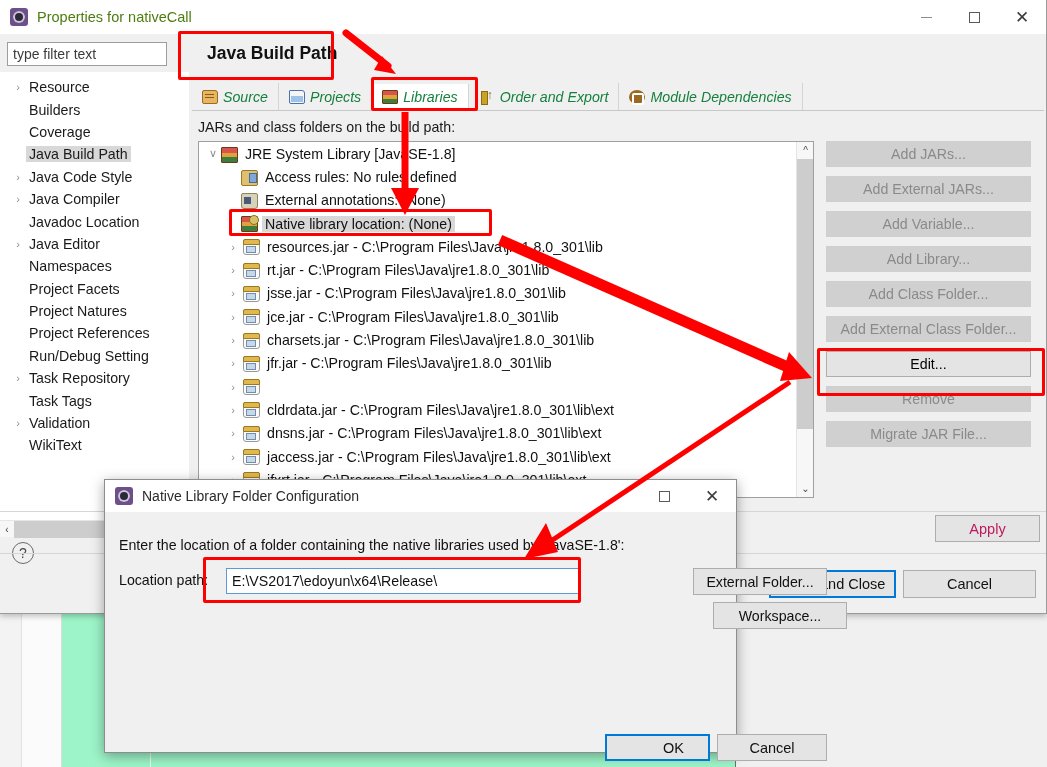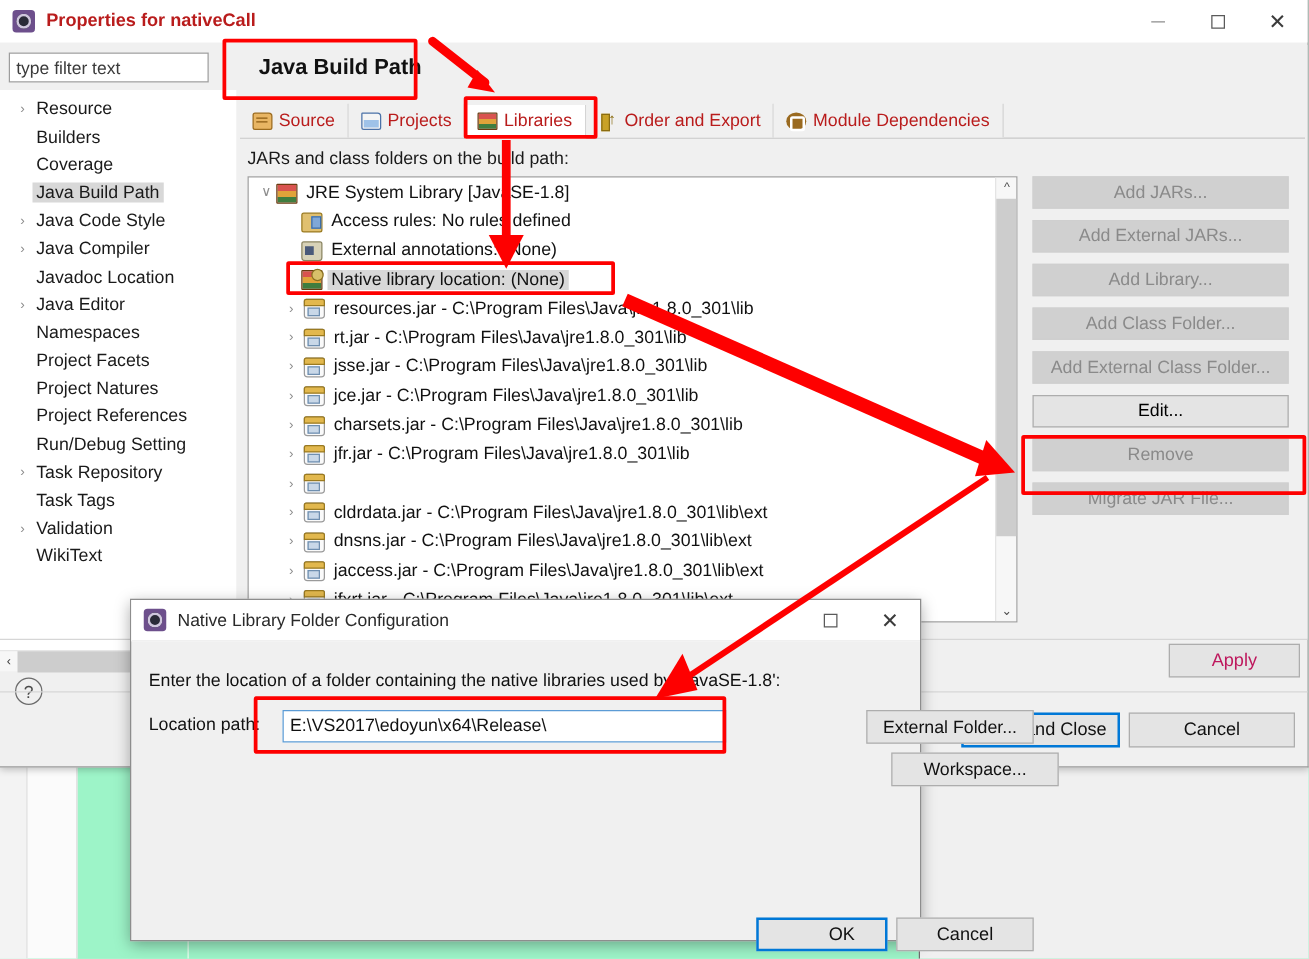--- a/index.html
+++ b/index.html
@@ -61,23 +61,22 @@
     background: #6d4f8c; border-radius: 3px;
     display: inline-block; flex: 0 0 auto;
   }
   .ecl-icon::before {
     content: ""; position: absolute; left: 3px; top: 3px;
     width: 12px; height: 12px; border-radius: 50%;
     background: #2a2a38;
     box-shadow: inset 0 0 0 2px #cfc6dd;
   }
   #title-text {
-    margin-left: 9px; font-size: 14.5px; color: #b91c1c;
+    margin-left: 9px; font-size: 14.5px; color: #4d7c0f;
     white-space: nowrap;
-    font-weight: bold;
   }
   .win-btns { margin-left: auto; display: flex; height: 34px; }
   .win-btn {
     width: 48px; height: 34px; display: flex; align-items: center;
     justify-content: center; color: #404040;
   }
   .min-glyph { width: 11px; height: 1px; background: #8d8d8d; display: block; }
   .max-glyph { width: 11px; height: 11px; border: 1px solid #5a5a5a; display: block; }
   .close-glyph { font-size: 17px; line-height: 1; font-weight: 300; color: #3c3c3c; }
 
@@ -159,23 +158,24 @@
   }
 
   
   #tabstrip {
     position: absolute; left: 2px; top: 47px; right: 2px; height: 28px;
     border-bottom: 1px solid #c8c8c8;
     display: flex; align-items: flex-end;
   }
   .tab {
     height: 27px; display: flex; align-items: center; gap: 5px;
-    padding: 0 10px; font-size: 14.2px; color: #b91c1c;
+    padding: 0 10px; font-size: 14.2px; color: #15803d;
     border-right: 1px solid #d4d4d4;
     background: #f0f0f0;
+    font-style: italic;
   }
   .tab.active { background: #ffffff; border-bottom: 1px solid #ffffff;
                 margin-bottom: -1px; }
   .tabicon { width: 16px; height: 14px; position: relative; flex: 0 0 16px; }
 
   
   .ic-source { background: #e8b563; border: 1px solid #9c6b1d; border-radius: 2px 3px 2px 2px; }
   .ic-source::after { content:""; position:absolute; left:2px; top:3px; width:9px; height:1.5px; background:#8a5b12; box-shadow:0 3px 0 #8a5b12; }
   .ic-projects { background: #f5f5f5; border: 1px solid #4b72a8; border-radius: 1px 3px 2px 2px; }
   .ic-projects::after { content:""; position:absolute; left:1px; top:5px; right:1px; bottom:1px; background:#9fc2e8; }
@@ -566,20 +566,21 @@
       <div id="jar-vscroll">
         <div class="sb-up">^</div>
         <div class="sb-thumb"></div>
         <div class="sb-dn">⌄</div>
       </div>
     </div>
 
     <div id="btn-col">
         <div class="sbtn">Add JARs...</div>
         <div class="sbtn">Add External JARs...</div>
+        <div class="sbtn">Add Variable...</div>
         <div class="sbtn">Add Library...</div>
         <div class="sbtn">Add Class Folder...</div>
         <div class="sbtn">Add External Class Folder...</div>
         <div class="sbtn enabled">Edit...</div>
         <div class="sbtn">Remove</div>
         <div class="sbtn spacer-top">Migrate JAR File...</div>
       </div>
   </div>
 
   <div id="apply-sep"></div>

